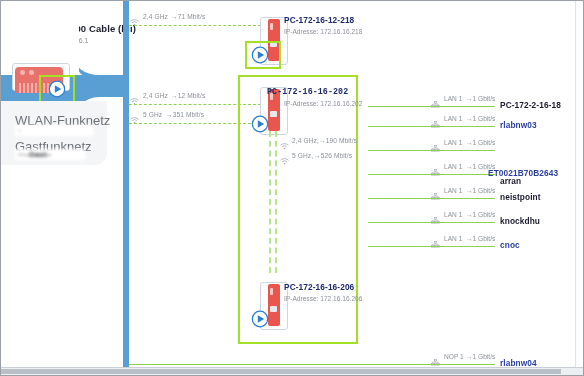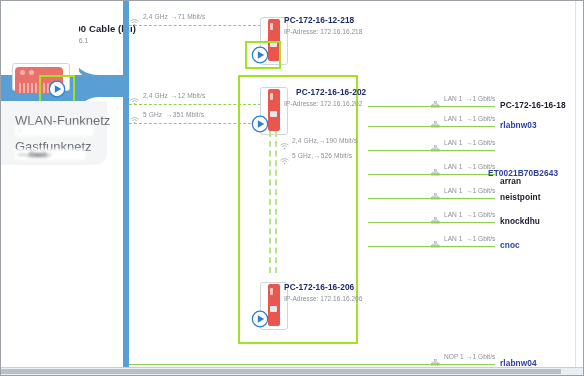--- a/index.html
+++ b/index.html
@@ -247,21 +247,21 @@
       </svg>
   </div>
   <div class="hl" style="left:244px;top:40px;width:36px;height:28px;"></div>
 
   <div class="hl" style="left:237px;top:74px;width:120px;height:269px;"></div>
 
   <div class="pc-shell" style="left:259px;top:86px;"></div>
   <div class="pc-tower" style="left:267px;top:88px;"></div>
   <div class="pc-dot" style="left:269px;top:92px;"></div>
   <div class="pc-slot" style="left:269px;top:110px;"></div>
-  <div class="pc-name" style="left:295px;top:86px;">PC-172-16-16-202</div>
+  <div class="pc-name" style="left:266px;top:86px;font-family:Liberation Mono, monospace;">PC-172-16-16-202</div>
   <div class="pc-ip" style="left:283px;top:99px;">IP-Adresse: 172.16.16.202</div>
   <div class="mesh-badge" style="left:249px;top:113px;">
     <svg viewBox="0 0 24 24">
         <path d="M12 2.6 C6.9 2.6 2.8 6.8 2.8 12 C2.8 17.2 6.9 21.4 12 21.4 C17.1 21.4 21.2 17.2 21.2 12 C21.2 6.8 17.1 2.6 12 2.6 Z" fill="#ffffff" stroke="#2b7fd4" stroke-width="1.5"></path>
         <path d="M9.4 7.4 L17 12 L9.4 16.6 Z" fill="#2b7fd4"></path>
       </svg>
   </div>
 
   <div class="wifi-ico" style="left:279px;top:135px;">
     <svg viewBox="0 0 16 12">
@@ -304,21 +304,21 @@
         <rect x="6" y="0.6" width="4" height="3" fill="none" stroke="#9aa1a9" stroke-width="1"></rect>
         <rect x="0.6" y="7.6" width="4" height="3.4" fill="none" stroke="#9aa1a9" stroke-width="1"></rect>
         <rect x="5.8" y="7.6" width="4" height="3.4" fill="none" stroke="#9aa1a9" stroke-width="1"></rect>
         <rect x="11" y="7.6" width="4" height="3.4" fill="none" stroke="#9aa1a9" stroke-width="1"></rect>
         <path d="M8 3.6 V5.6 M2.6 7.6 V5.6 H13 V7.6" fill="none" stroke="#9aa1a9" stroke-width="1"></path>
       </svg>
   </div>
   <div class="lan-txt" style="left:443px;top:94px;">LAN 1</div>
   <div class="lan-txt" style="left:465px;top:94px;">→1 Gbit/s</div>
   <div class="lan-line" style="left:367px;top:105px;width:127px;"></div>
-  <div class="lan-name n-dark" style="left:499px;top:99px;">PC-172-16-16-18</div>
+  <div class="lan-name n-dark" style="left:499px;top:99px;">PC-172-2-16-18</div>
 
   <div class="lan-ico" style="left:430px;top:113px;">
     <svg viewBox="0 0 16 12">
         <rect x="6" y="0.6" width="4" height="3" fill="none" stroke="#9aa1a9" stroke-width="1"></rect>
         <rect x="0.6" y="7.6" width="4" height="3.4" fill="none" stroke="#9aa1a9" stroke-width="1"></rect>
         <rect x="5.8" y="7.6" width="4" height="3.4" fill="none" stroke="#9aa1a9" stroke-width="1"></rect>
         <rect x="11" y="7.6" width="4" height="3.4" fill="none" stroke="#9aa1a9" stroke-width="1"></rect>
         <path d="M8 3.6 V5.6 M2.6 7.6 V5.6 H13 V7.6" fill="none" stroke="#9aa1a9" stroke-width="1"></path>
       </svg>
   </div>

